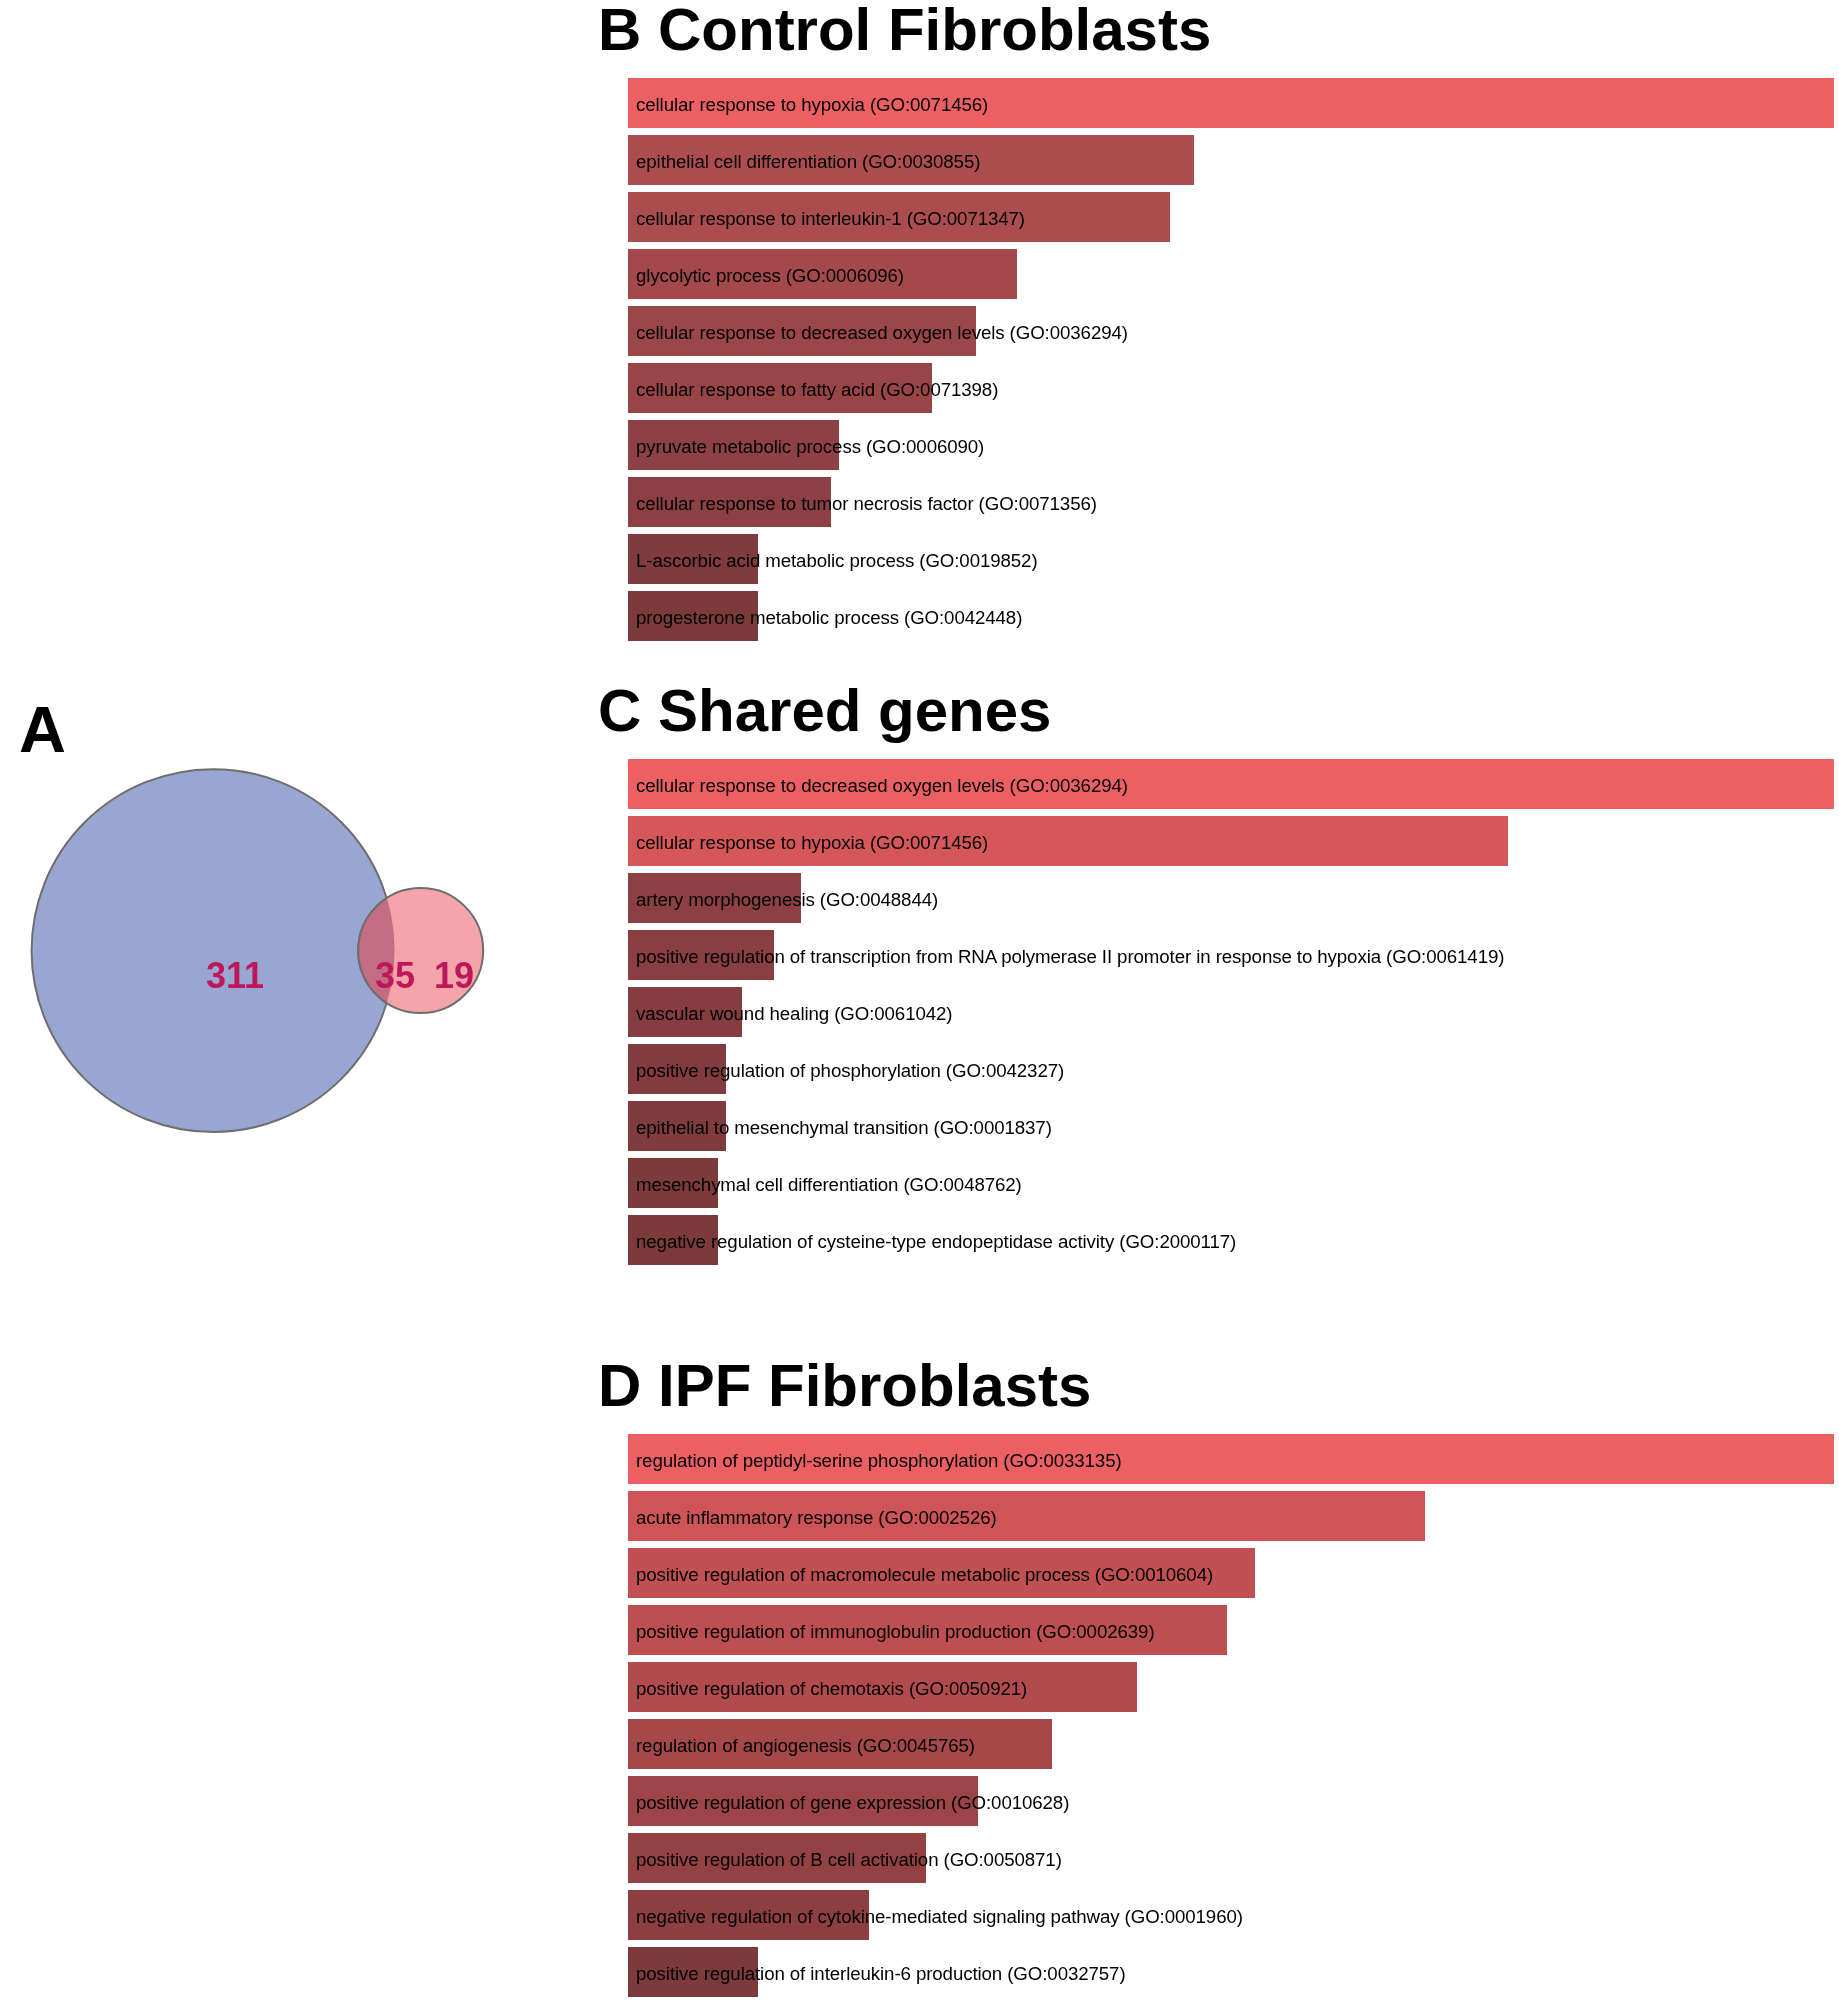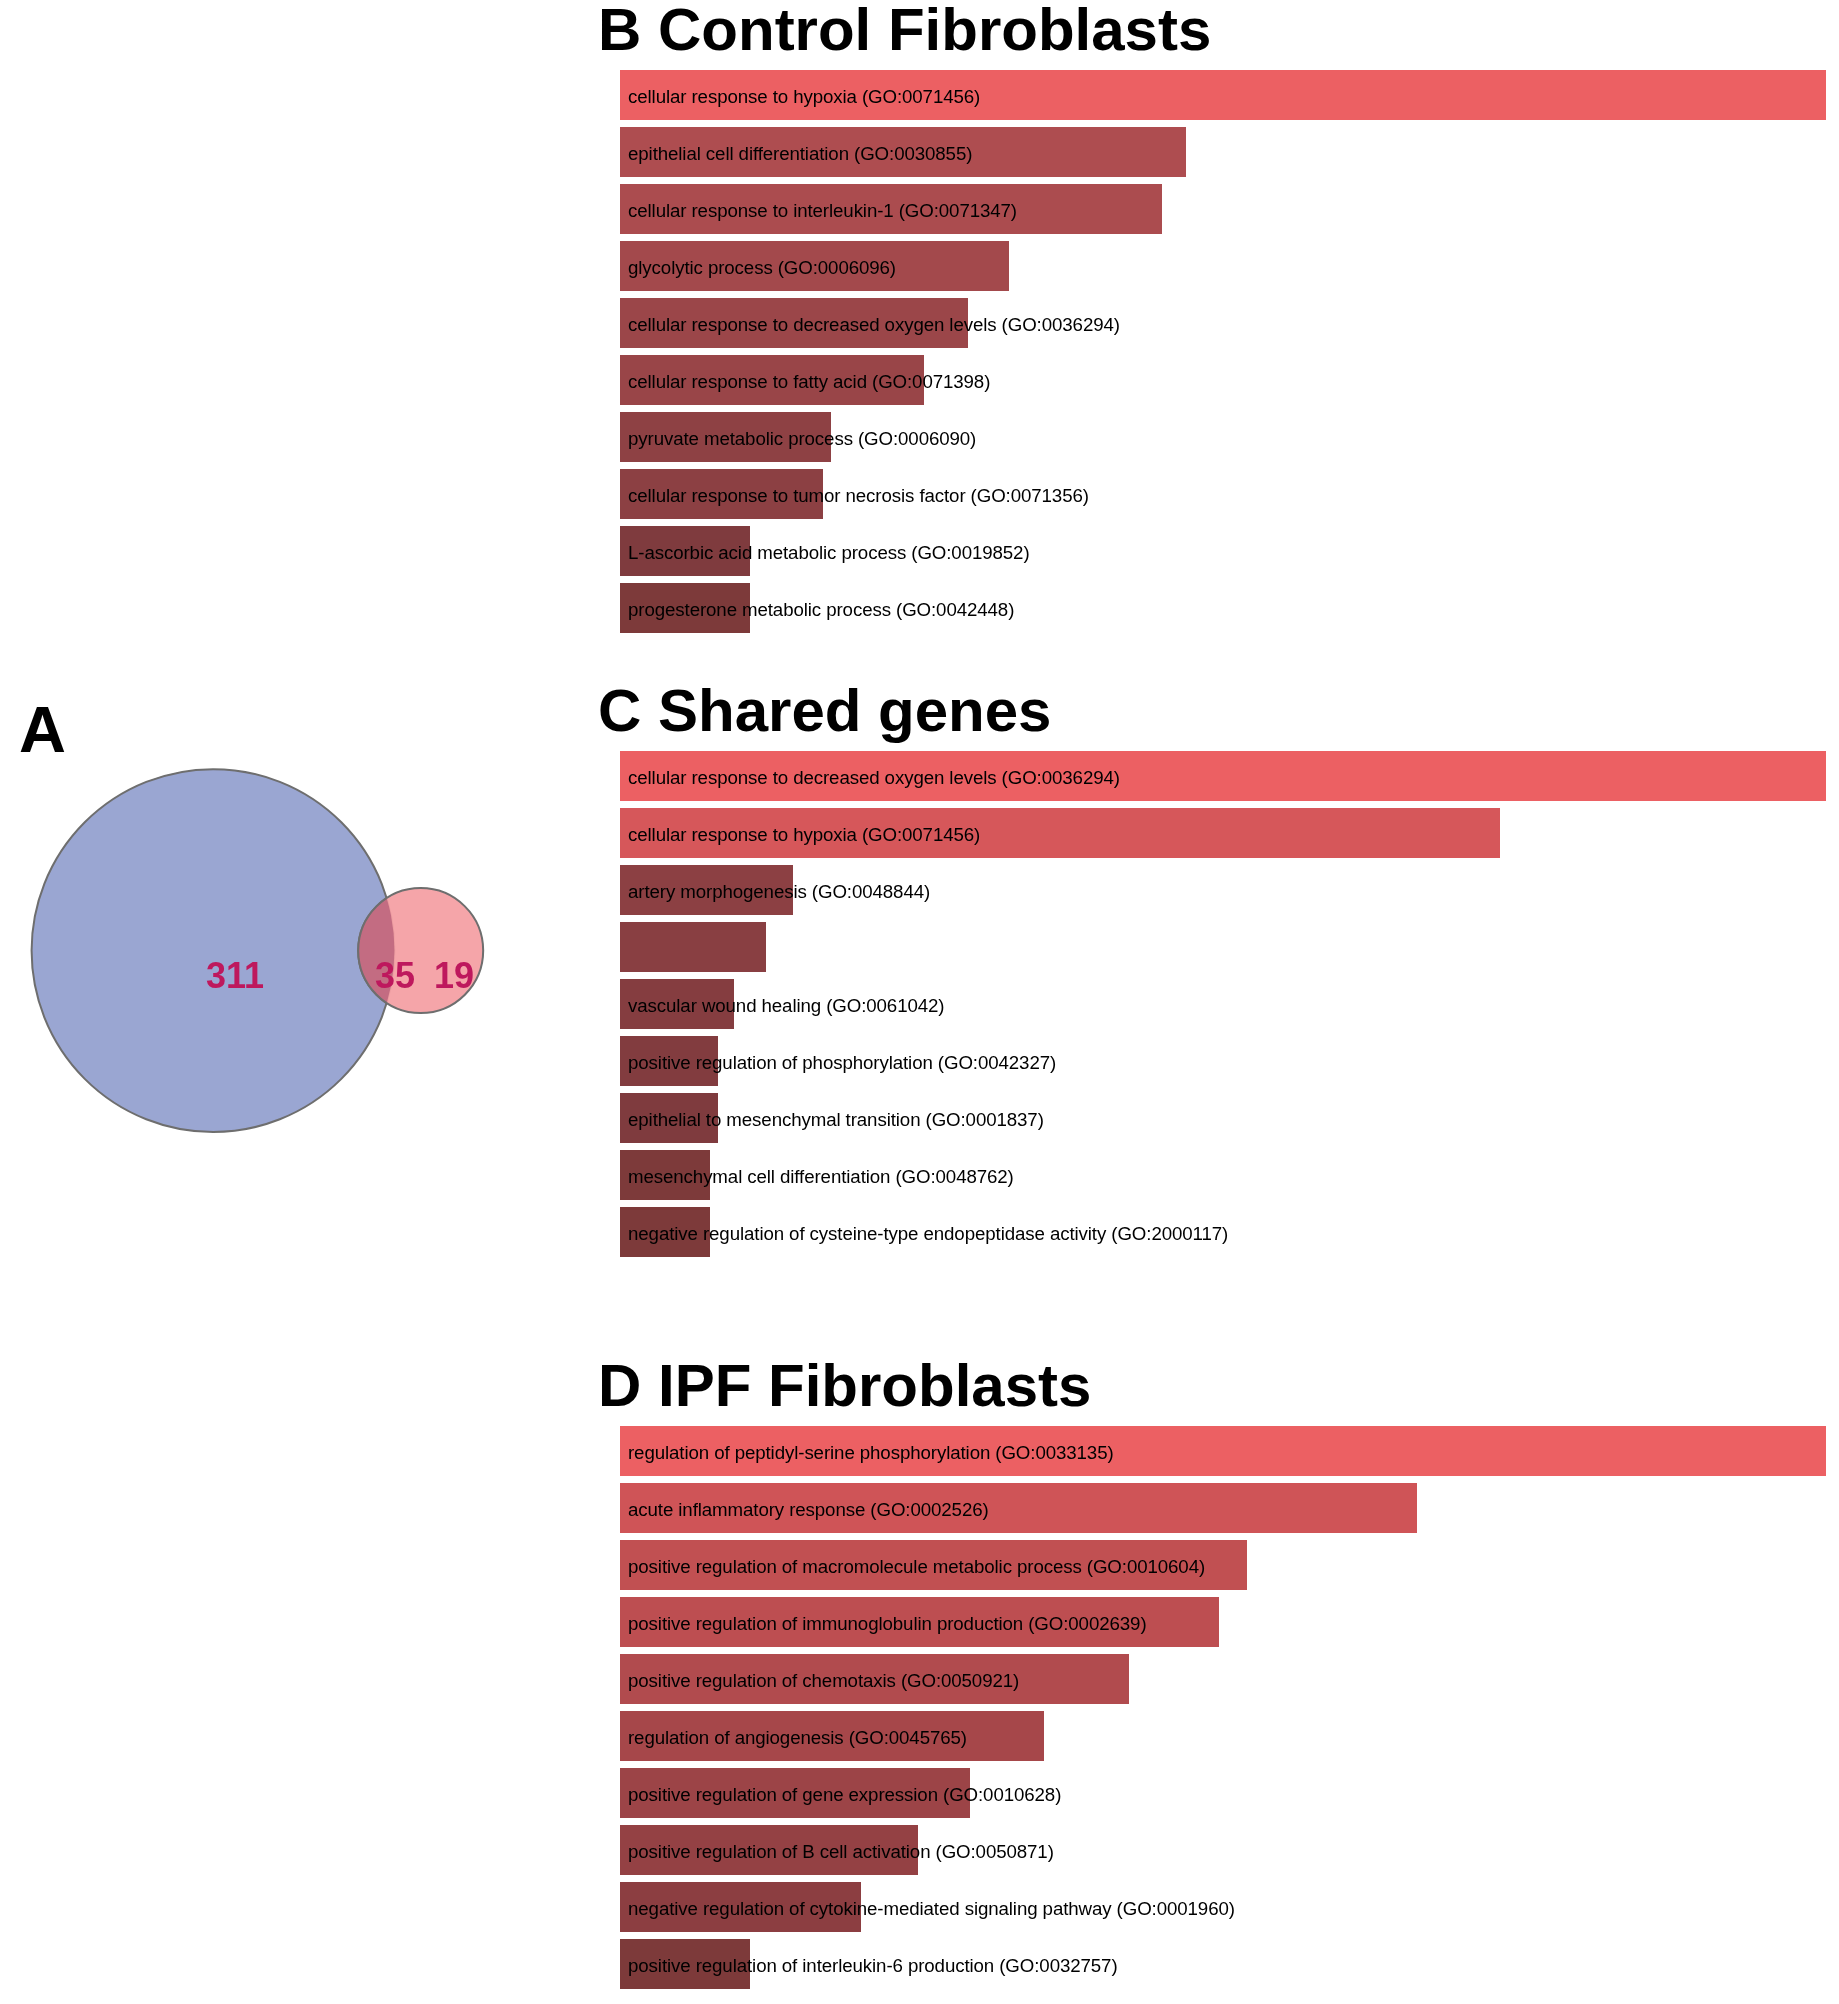--- a/index.html
+++ b/index.html
@@ -62,21 +62,21 @@
     white-space: nowrap;
     margin: 0 5px 3px 0;
     padding-left: 13px;
   }
   .panel-heading .letter {
     display: inline-block;
     min-width: 60px;
   }
   .bar-list {
     position: relative;
-    margin: 8px;
+    margin: 16px;
     padding: 0;
     list-style: none;
   }
   .bar-row {
     position: relative;
     height: 57px;
   }
   .bar-rect {
     position: absolute;
     left: 27px;
@@ -185,20 +185,21 @@
         <li class="bar-row">
           <div class="bar-rect" style="width: 880px; background: rgb(214, 87, 90);"></div>
           <div class="bar-label">cellular response to hypoxia (GO:0071456)</div>
         </li>
         <li class="bar-row">
           <div class="bar-rect" style="width: 173px; background: rgb(140, 64, 67);"></div>
           <div class="bar-label">artery morphogenesis (GO:0048844)</div>
         </li>
         <li class="bar-row">
           <div class="bar-rect" style="width: 146px; background: rgb(137, 63, 66);"></div>
+          <div class="bar-label">positive regulation of transcription from RNA polymerase II promoter in response to hypoxia (GO:0061419)</div>
         </li>
         <li class="bar-row">
           <div class="bar-rect" style="width: 114px; background: rgb(133, 61, 64);"></div>
           <div class="bar-label">vascular wound healing (GO:0061042)</div>
         </li>
         <li class="bar-row">
           <div class="bar-rect" style="width: 98px; background: rgb(130, 60, 63);"></div>
           <div class="bar-label">positive regulation of phosphorylation (GO:0042327)</div>
         </li>
         <li class="bar-row">

